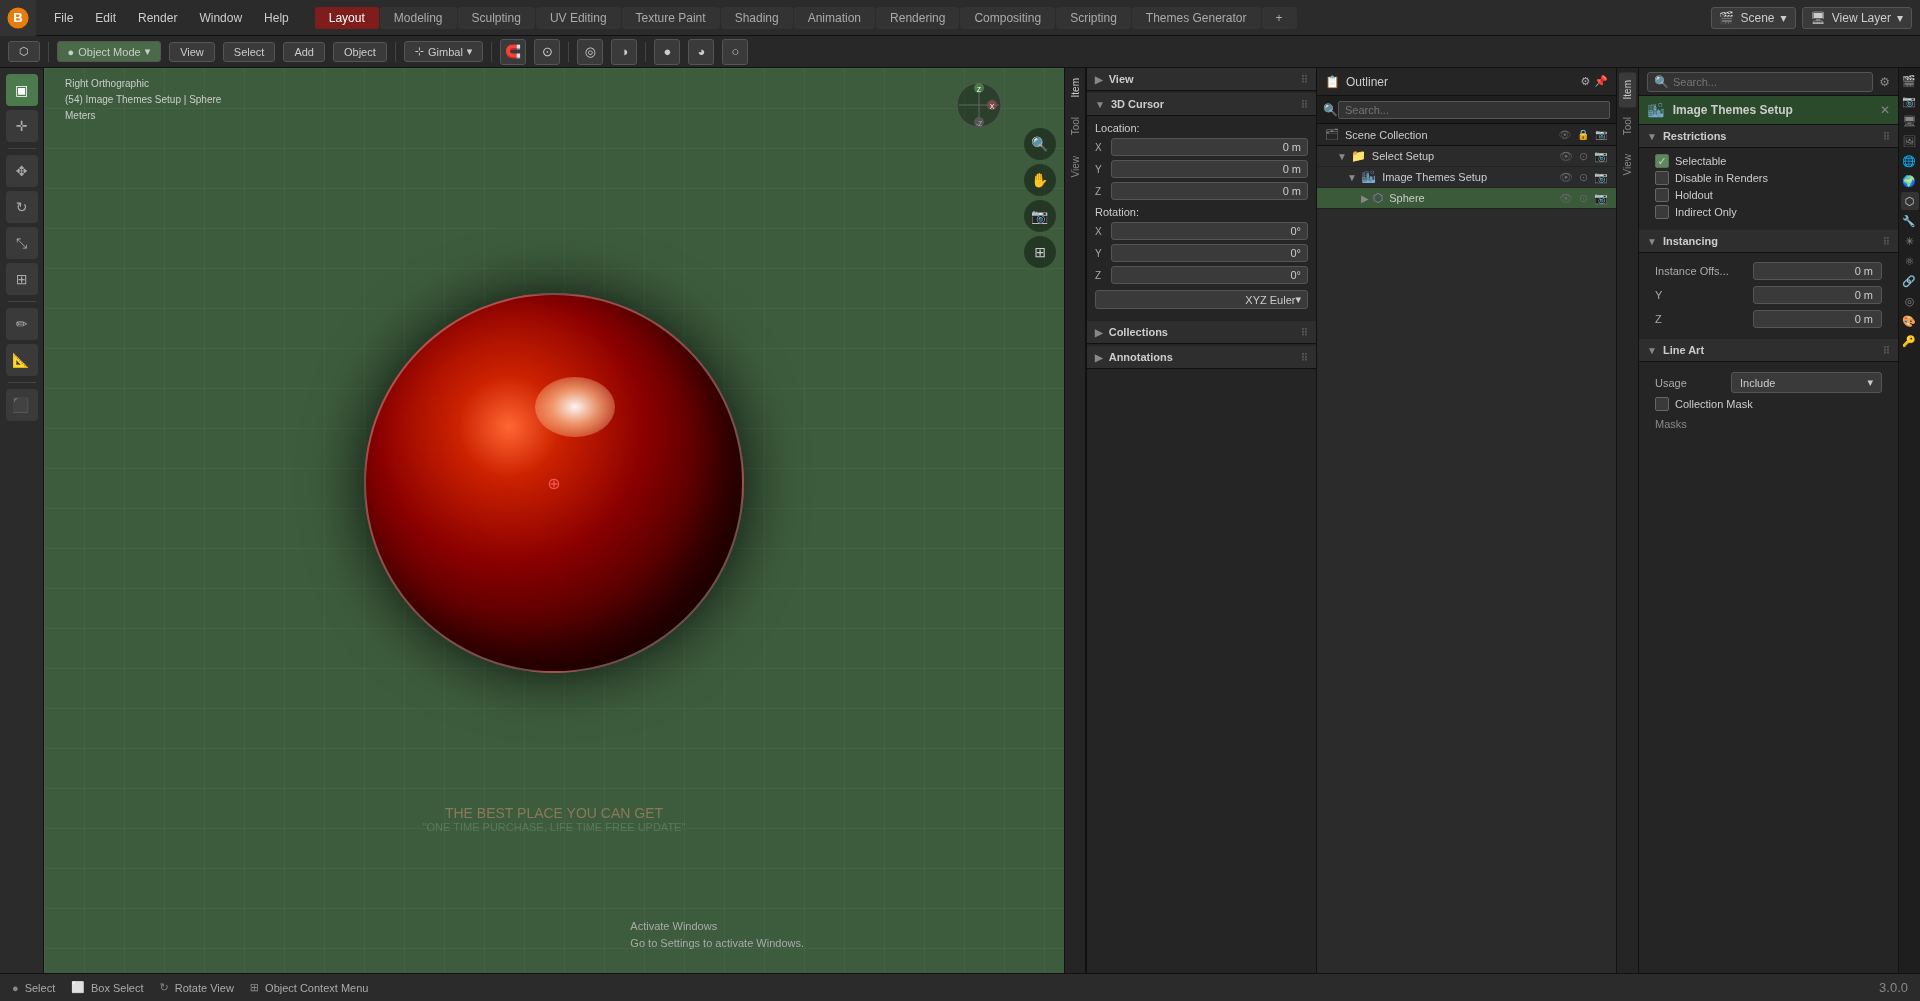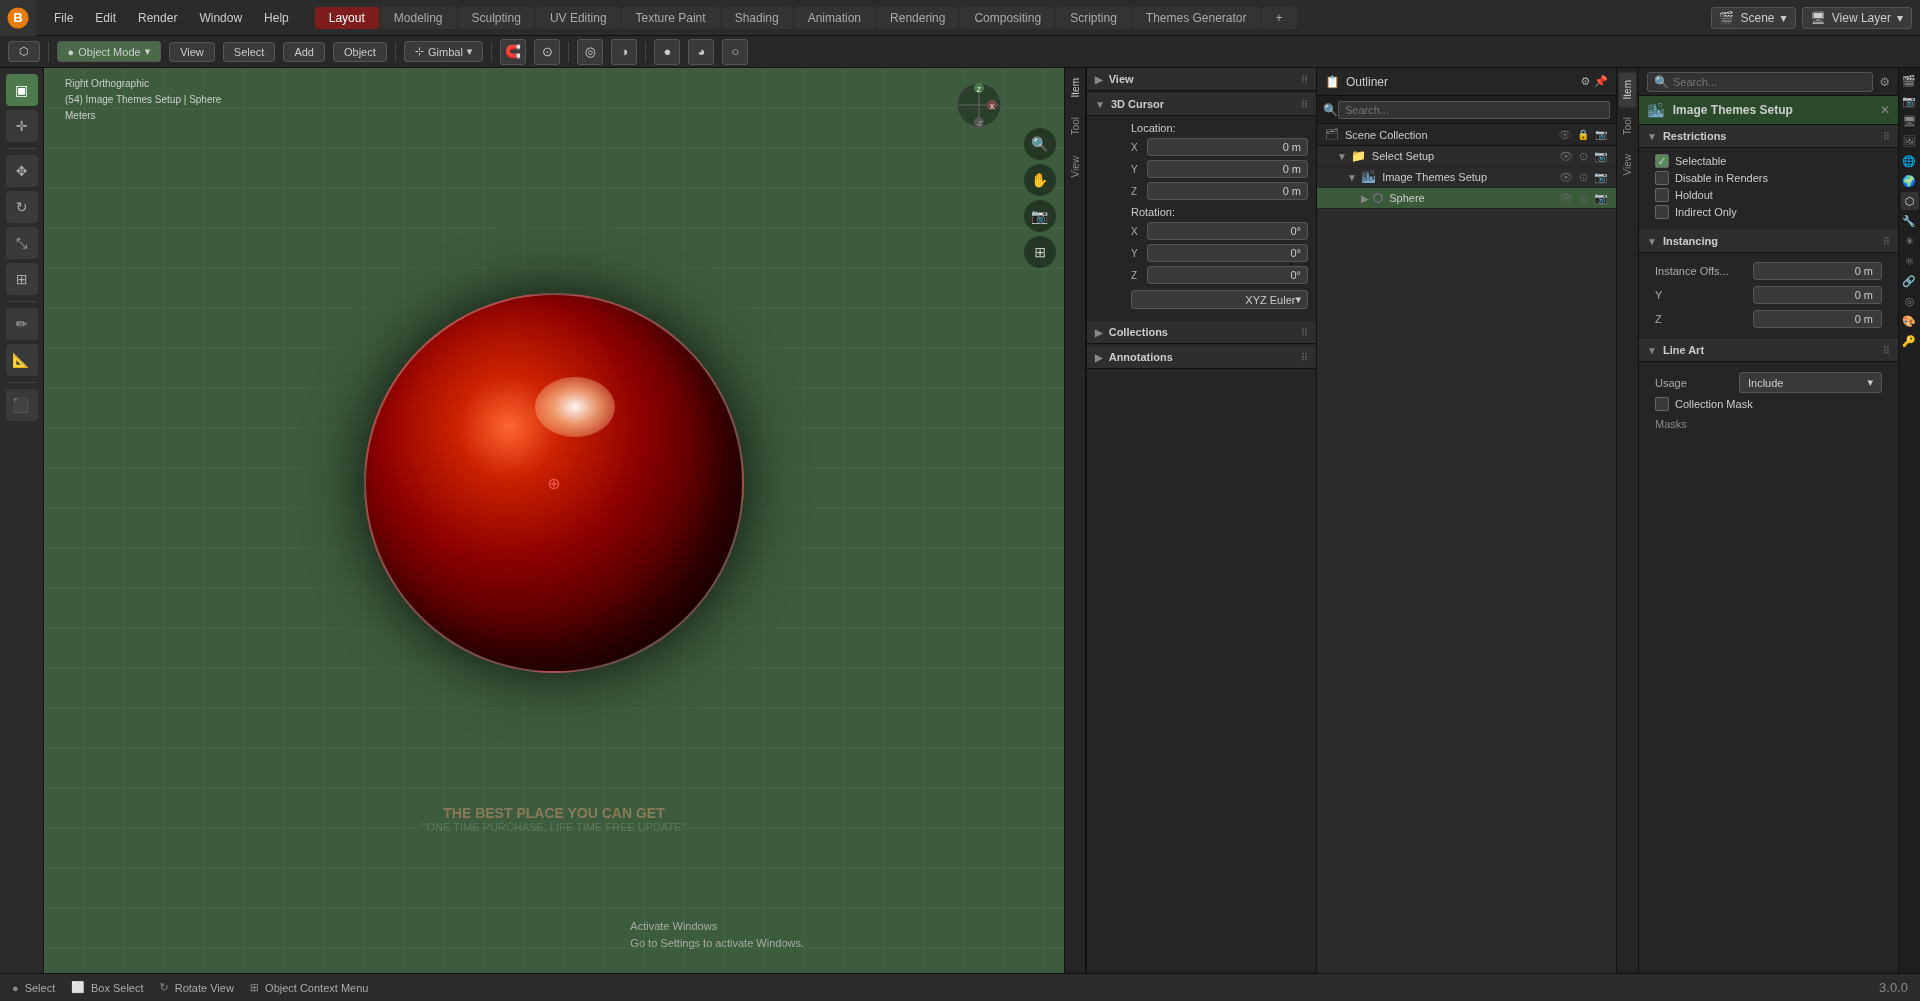--- a/index.html
+++ b/index.html
@@ -71,21 +71,21 @@
       background: radial-gradient(ellipse, rgba(255,255,255,0.95) 0%, rgba(255,200,150,0.7) 40%, transparent 100%);
       border-radius: 50%;
       top: 22%; left: 45%;
     }
     .sphere-crosshair { position: absolute; left: 50%; top: 50%; transform: translate(-50%, -50%); color: rgba(255,100,100,0.8); font-size: 16px; }
 
     
     .watermark { position: absolute; bottom: 140px; left: 50%; transform: translateX(-50%); text-align: center; }
     .watermark-url { color: #7ab87a; font-size: 18px; font-weight: bold; letter-spacing: 1px; }
     .blender-logo-area { color: #9999aa; font-size: 11px; margin: 6px 0; }
-    .watermark-tagline { color: #8a7a5a; font-size: 14px; font-weight: bold; }
+    .watermark-tagline { color: #8a7a5a; font-size: 14px; font-weight: normal; }
     .watermark-promo { color: #5a7a5a; font-size: 11px; }
 
     
     .activate-windows { position: absolute; bottom: 20px; right: 260px; color: #aaa; font-size: 11px; line-height: 1.6; }
 
     
     #right-outliner {
       width: 300px; background: #2b2b2b; border-left: 1px solid #111; display: flex; flex-direction: column;
     }
     .outliner-header { height: 28px; background: #252525; display: flex; align-items: center; padding: 0 8px; gap: 6px; border-bottom: 1px solid #111; }
@@ -151,32 +151,32 @@
     
     #statusbar {
       width: 100%; height: 28px; background: #2b2b2b; display: flex; align-items: center;
       padding: 0 12px; gap: 16px; border-top: 1px solid #111; position: absolute; bottom: 0;
     }
     .status-item { display: flex; align-items: center; gap: 6px; color: #aaa; font-size: 11px; cursor: pointer; }
     .status-icon { color: #888; font-size: 11px; }
     .status-version { margin-left: auto; color: #888; font-size: 13px; }
 
     
-    .cursor-section { padding: 6px 8px; margin-left: 36px; }
+    .cursor-section { padding: 6px 8px; }
 
     
     #mid-strip {
       width: 22px; background: #252525; display: flex; flex-direction: column; align-items: center;
       border-left: 1px solid #111; border-right: 1px solid #111;
     }
     .mid-strip-tab { writing-mode: vertical-rl; transform: rotate(180deg); font-size: 10px; color: #888; padding: 10px 3px; cursor: pointer; }
     .mid-strip-tab.active { color: #ccc; }
 
     
-    .line-art-usage-row { display: flex; align-items: center; padding: 4px 8px; gap: 24px; font-size: 11px; }
+    .line-art-usage-row { display: flex; align-items: center; padding: 4px 8px; gap: 16px; font-size: 11px; }
     .usage-label { color: #aaa; width: 60px; }
     .usage-dropdown { flex: 1; background: #3a3a3a; border: 1px solid #555; border-radius: 3px; padding: 3px 8px; color: #ccc; font-size: 11px; display: flex; align-items: center; justify-content: space-between; cursor: pointer; }
 
     .instancing-row { display: flex; align-items: center; padding: 3px 8px; gap: 8px; font-size: 11px; }
     .inst-label { color: #aaa; width: 90px; }
     .inst-val { flex: 1; background: #3a3a3a; border: 1px solid #555; border-radius: 3px; padding: 2px 8px; color: #ccc; text-align: right; }
   </style>
 </head>
 <body>
 

